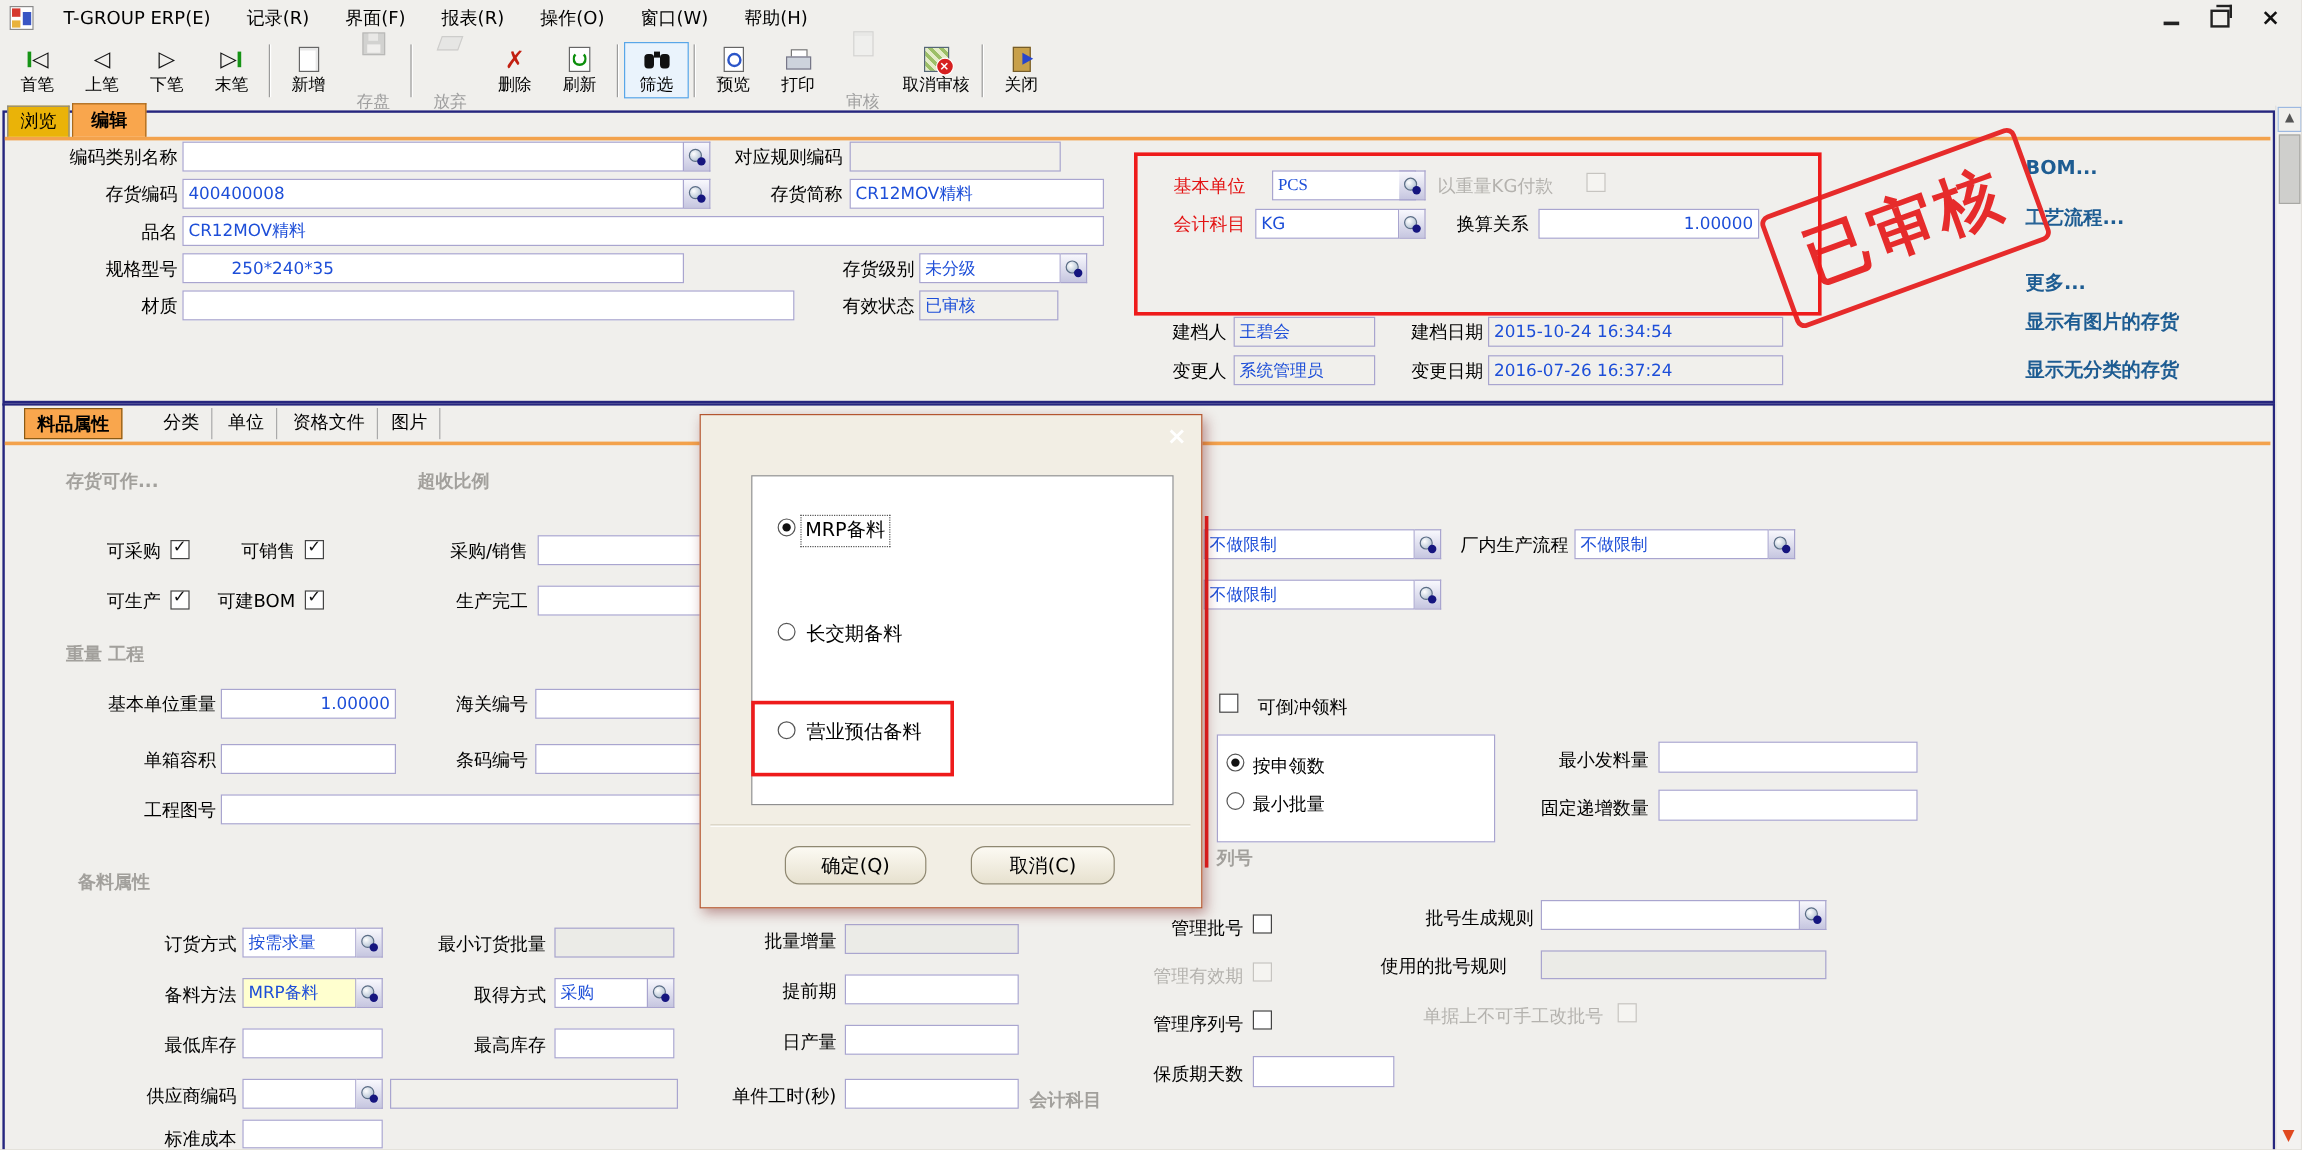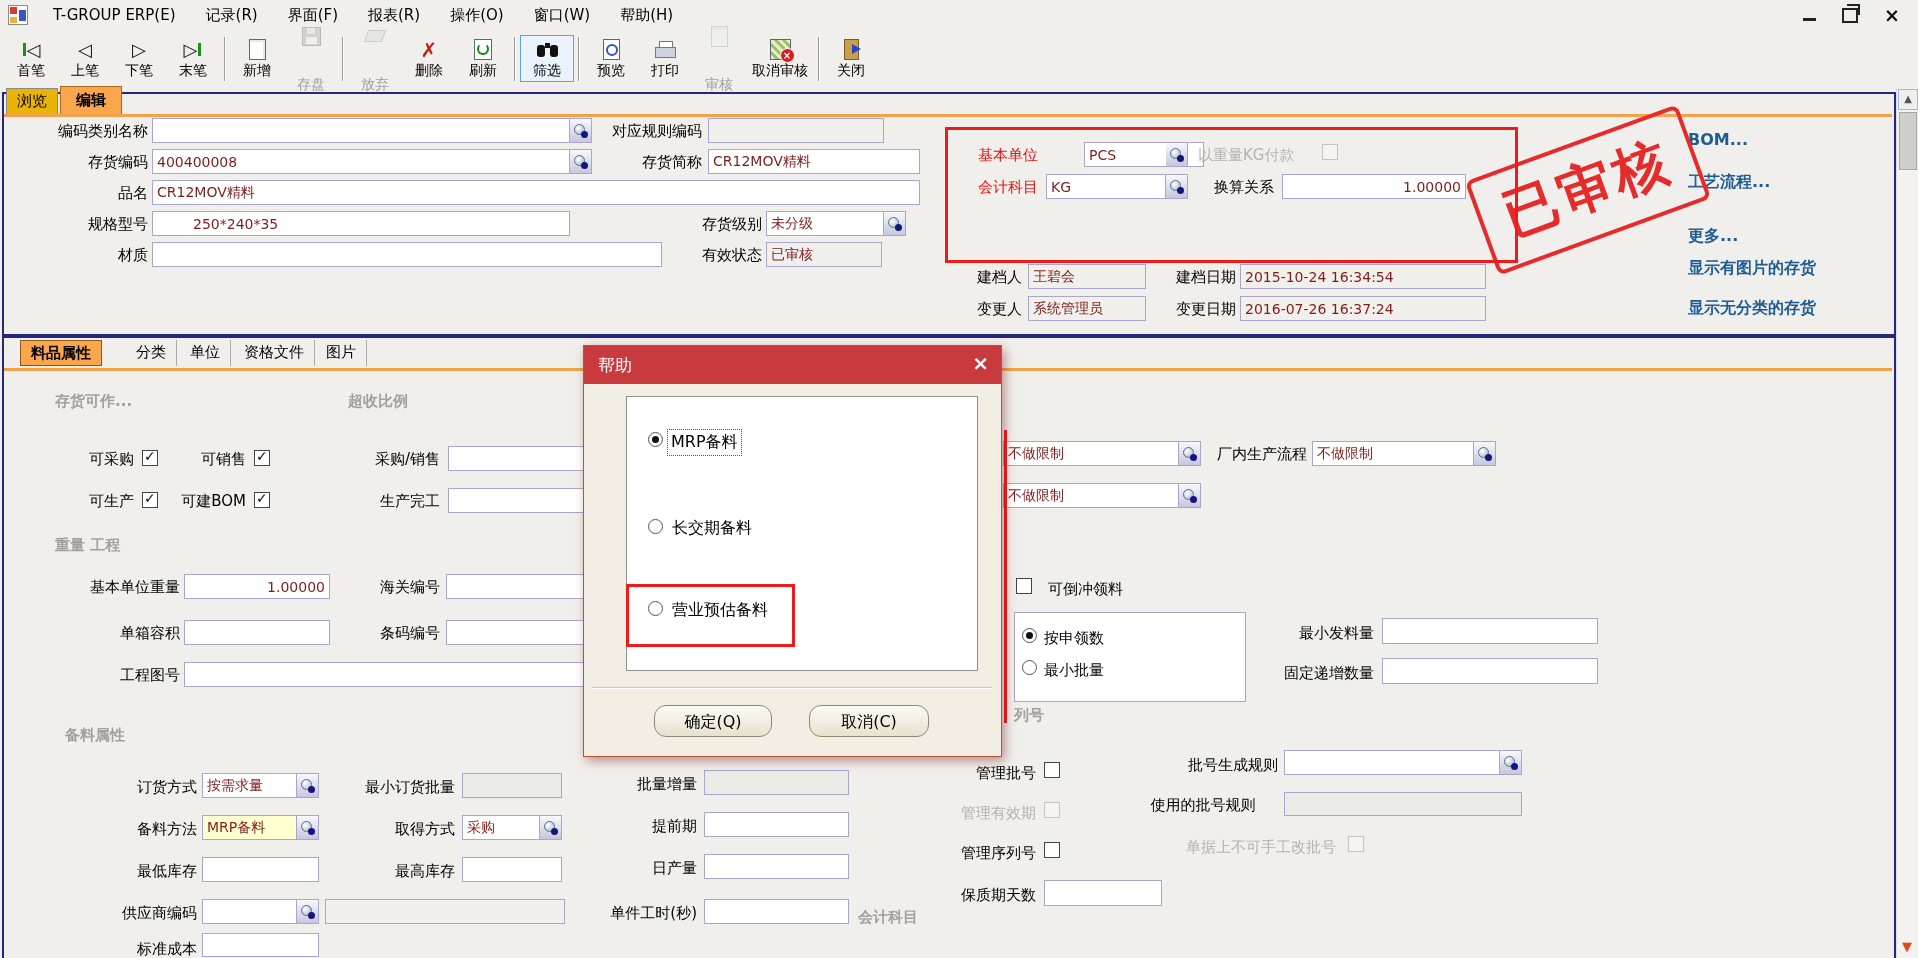--- a/index.html
+++ b/index.html
@@ -55,21 +55,21 @@
   .tab.active{background:#f9a64d;font-weight:bold;border-color:#a8691c;z-index:3;}
   .orangebar{position:absolute;height:3px;background:#f3a24c;z-index:2;}
   .dtab{position:absolute;height:26px;box-sizing:border-box;font-size:15px;line-height:25px;cursor:pointer;padding:0 10px;border-right:1px solid #aaa;}
   .dtab.active{background:#f9a64d;font-weight:bold;border:1px solid #8a5a14;}
   
   .lbl{position:absolute;font-size:15px;white-space:nowrap;text-align:right;color:#000;}
   .lbl.l{text-align:left;}
   .red{color:#e31212;}
   .gray{color:#b4b2ae;}
   .sec{position:absolute;font-weight:bold;color:#a2a09c;font-size:15px;white-space:nowrap;}
-  .fld{position:absolute;height:25px;box-sizing:border-box;border:1px solid #a9a5cf;background:#fff;font-size:14px;padding:2px 4px;font-family:inherit;color:#7f1d1d;}
+  .fld{position:absolute;height:25px;box-sizing:border-box;border:1px solid #a9a5cf;background:#fff;font-size:14px;padding:2px 4px;font-family:inherit;color:#1d4ed8;}
   .fld.num{text-align:right;}
   .fld.ro{background:#f1f0ec;}
   .fld.dis{background:#ebebe7;}
   .fld.yellow{background:#ffffcf;}
   .lk{position:absolute;width:22px;height:25px;box-sizing:border-box;border:1px solid #a9a5cf;border-left:none;background:linear-gradient(#f8f8fd,#c6c6e0);cursor:pointer;}
   .lk::before{content:"";position:absolute;left:4px;top:5px;width:9px;height:9px;border-radius:50%;background:radial-gradient(circle at 35% 35%,#ffffff,#9fb2c8);border:1px solid #5a6d85;}
   .lk::after{content:"";position:absolute;right:3px;bottom:4px;width:7px;height:7px;border-radius:50%;background:#15157f;}
   .cb{position:absolute;width:16px;height:16px;background:#fff;border:1px solid #444;box-sizing:border-box;cursor:pointer;}
   .cb.on::after{content:"✓";position:absolute;left:1px;top:-3px;font-size:14px;font-weight:bold;color:#111;}
   .cb.dis{border-color:#c6c4c0;background:#f5f4f1;cursor:default;}
@@ -247,21 +247,21 @@
   <input class="fld" style="left: 766px; top: 211px; width: 118px;" value="未分级">
   <span class="lk" style="left:884px;top:211px;"></span>
 
   <div class="lbl" style="left:30px;top:246px;width:118px;">材质</div>
   <input class="fld" style="left: 152px; top: 242px; width: 510px;">
   <div class="lbl" style="left:640px;top:246px;width:122px;">有效状态</div>
   <input class="fld ro" style="left: 766px; top: 242px; width: 116px;" value="已审核">
 
   <div class="annot" style="left:945px;top:127px;width:567px;height:130px;"></div>
   <div class="lbl red" style="left:962px;top:146px;width:76px;">基本单位</div>
-  <input class="fld" style="left: 1084px; top: 142px; width: 120px;" value="PCS">
+  <input class="fld" style="left: 1060px; top: 142px; width: 120px; font-family: Liberation Serif, serif;" value="PCS">
   <span class="lk" style="left:1166px;top:142px;"></span>
   <div class="lbl gray l" style="left:1198px;top:146px;width:120px;">以重量KG付款</div>
   <span class="cb dis" style="left:1322px;top:144px;"></span>
   <div class="lbl red" style="left:962px;top:178px;width:76px;">会计科目</div>
   <input class="fld" style="left: 1046px; top: 174px; width: 120px;" value="KG">
   <span class="lk" style="left:1166px;top:174px;"></span>
   <div class="lbl" style="left:1198px;top:178px;width:76px;">换算关系</div>
   <input class="fld num" style="left: 1282px; top: 174px; width: 184px;" value="1.00000">
 
   <div class="lbl" style="left:952px;top:268px;width:70px;">建档人</div>
@@ -383,21 +383,20 @@
   <input class="fld" style="left: 1044px; top: 880px; width: 118px; height: 26px;">
   <div class="sec" style="left:858px;top:908px;">会计科目</div>
   <div class="sec" style="left:1014px;top:706px;">列号</div>
 
   <div class="lbl" style="left:57px;top:940px;width:140px;">标准成本</div>
   <input class="fld" style="left: 202px; top: 933px; width: 117px; height: 24px;">
 
   <div class="redline" style="left:1004px;top:430px;width:3px;height:293px;"></div>
 
   <div class="dialog">
-    <div class="dlg-title">帮助</div>
     <span class="dlg-close">×</span>
     <div class="dlg-list"></div>
     <span class="rd on" style="left:64px;top:86px;"></span>
     <div class="dlg-opt-label focus" style="left:84px;top:84px;">MRP备料</div>
     <span class="rd" style="left:64px;top:173px;"></span>
     <div class="dlg-opt-label" style="left:88px;top:172px;">长交期备料</div>
     <span class="rd" style="left:64px;top:255px;"></span>
     <div class="dlg-opt-label" style="left:88px;top:254px;">营业预估备料</div>
     <div class="annot" style="left:42px;top:238px;width:163px;height:57px;"></div>
     <div class="dlg-sep"></div>

